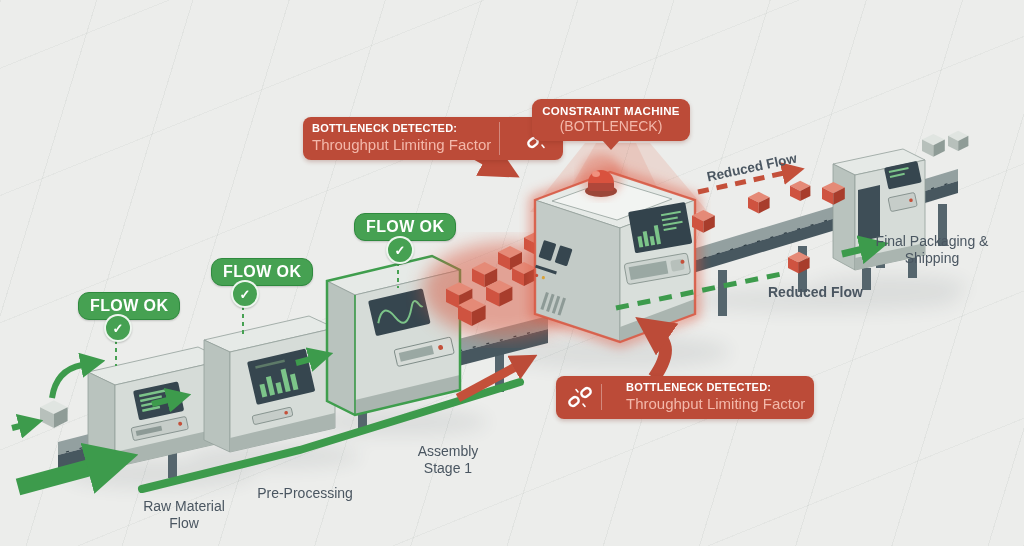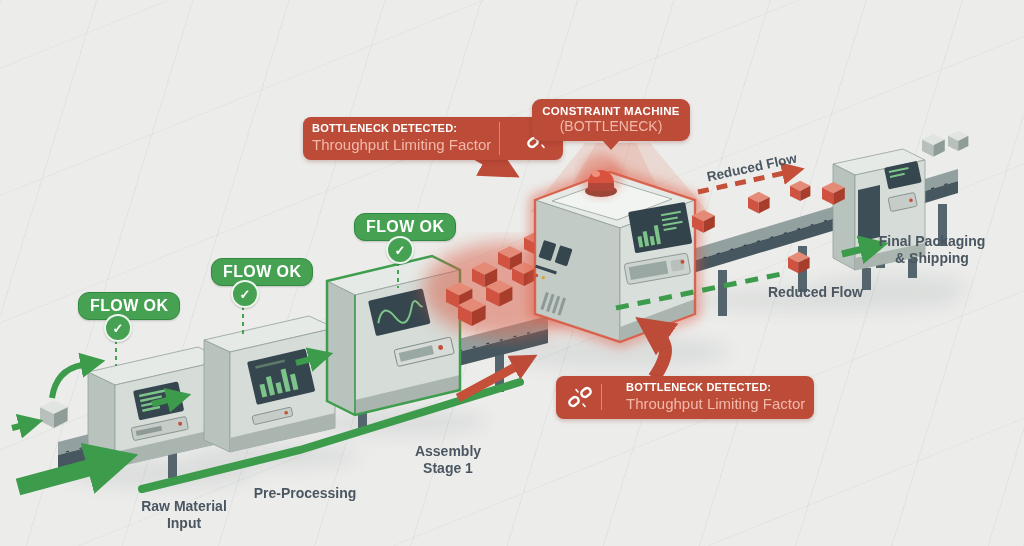--- a/index.html
+++ b/index.html
@@ -40,21 +40,21 @@
     padding:6px 4px 7px;text-align:center;z-index:6;box-shadow:0 2px 4px rgba(120,40,25,.25);
   }
   .banner::after{
     content:"";position:absolute;left:50%;bottom:-9px;margin-left:-9px;
     border:9px solid transparent;border-top:10px solid #bc4b38;border-bottom:0;
   }
   .banner-title{font-size:11.5px;font-weight:700;color:#fff;letter-spacing:.3px;}
   .banner-sub{font-size:14px;color:#f3b8aa;margin-top:1px;}
   
   .station-label{
-    position:absolute;color:#4a5661;font-size:14px;font-weight:700;text-align:center;
+    position:absolute;color:#4a5661;font-size:14px;font-weight:400;text-align:center;
     line-height:1.18;z-index:4;
   }
   .flow-note{
     position:absolute;color:#4a5661;font-size:13.5px;font-weight:700;z-index:4;white-space:nowrap;
   }
 </style>
 </head>
 <body>
 
 <div class="scene">
@@ -346,18 +346,18 @@
   </div>
 
   <div class="banner">
     <div class="banner-title">CONSTRAINT MACHINE</div>
     <div class="banner-sub">(BOTTLENECK)</div>
   </div>
 
   <div class="flow-note" style="left:706px;top:160px;transform:rotate(-12deg);">Reduced Flow</div>
   <div class="flow-note" style="left:768px;top:284px;font-size:14px;">Reduced Flow</div>
 
-  <div class="station-label" style="left:128px;top:498px;width:112px;">Raw Material Input</div>
+  <div class="station-label" style="left:128px;top:498px;width:112px;">Raw Material Flow</div>
   <div class="station-label" style="left:252px;top:485px;width:106px;">Pre-Processing</div>
   <div class="station-label" style="left:400px;top:411px;width:96px;margin-top:32px;">Assembly Stage 1</div>
   <div class="station-label" style="left:872px;top:233px;width:120px;">Final Packaging &amp; Shipping</div>
 
 </div>
 
 </body></html>

